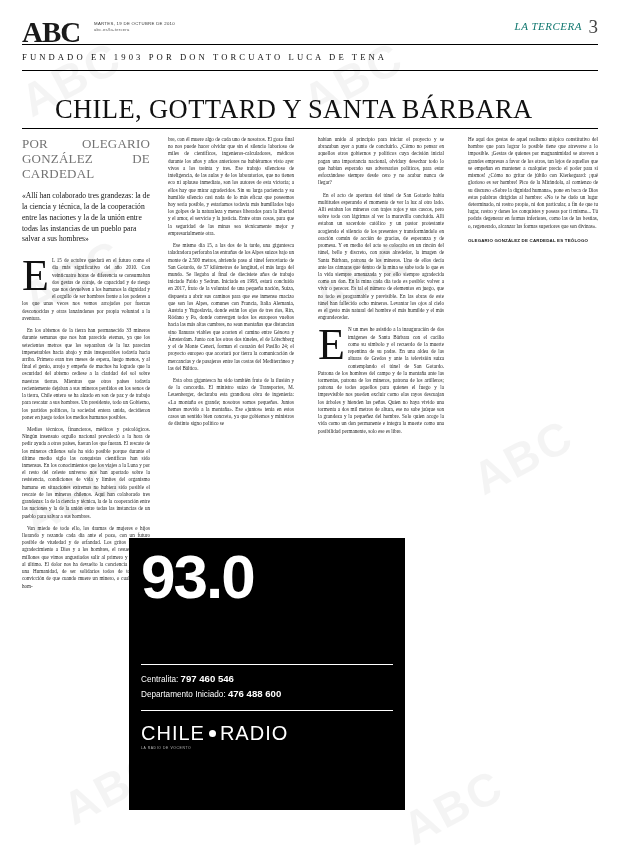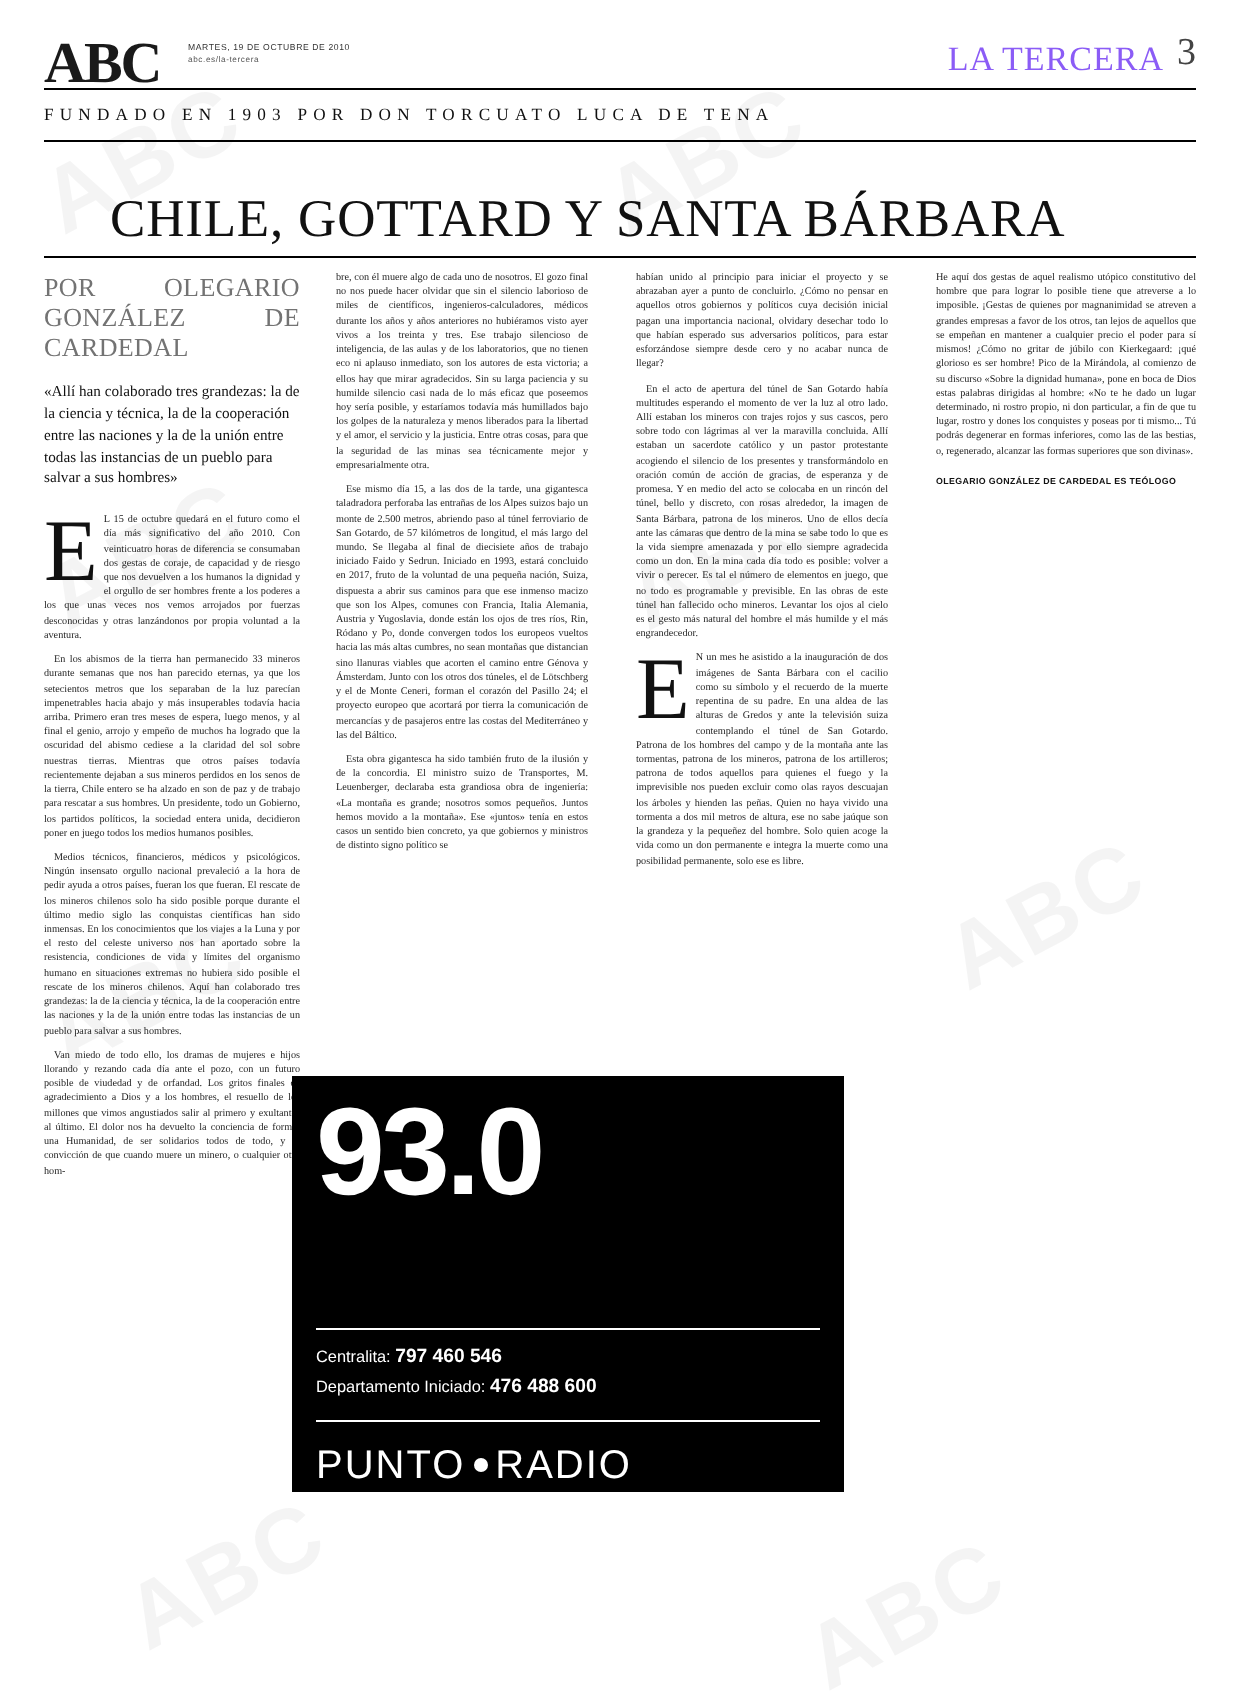--- a/index.html
+++ b/index.html
@@ -57,23 +57,24 @@
     line-height: 1.5;
     color: #333;
   }
   .dateblock .d1 { font-size: 4.3px; }
   .dateblock .d2 { font-size: 4.1px; color: #555; }
   .section-name {
     position: absolute;
     right: 16px;
     top: 6px;
     font-family: "Liberation Serif", serif;
-    font-size: 17px;
+    font-size: 11px;
     letter-spacing: 0.5px;
-    color: #8b5cf6;
+    color: #0f766e;
+    font-style: italic;
   }
   .page-num {
     position: absolute;
     right: 0;
     top: 2px;
     font-family: "Liberation Serif", serif;
     font-size: 19px;
     color: #444;
   }
   .rule-top {
@@ -183,24 +184,24 @@
     font-family: "Liberation Sans", sans-serif;
     font-size: 4.4px;
     font-weight: bold;
     letter-spacing: 0.2px;
     color: #111;
   }
 
   
   .ad {
     position: absolute;
-    left: 146px;
+    left: 129px;
     top: 538px;
     width: 276px;
-    height: 208px;
+    height: 272px;
     background: #000;
     color: #fff;
     overflow: hidden;
   }
   .ad-93 {
     position: absolute;
     left: 12px;
     top: 8px;
     font-family: "Liberation Sans", sans-serif;
     font-weight: bold;
@@ -342,16 +343,16 @@
   <div class="ad-93">93.0</div>
   <div class="ad-line"></div>
   <div class="ad-phones">
     <div><span>Centralita:</span>
       <b>797 460 546</b></div>
     <div><span>Departamento Iniciado:</span>
       <b>476 488 600</b></div>
   </div>
   <div class="ad-line2"></div>
   <div class="ad-punto">
-    <span>PUNTO</span><span class="dot"></span><span>RADIO</span>
+    <span>CHILE</span><span class="dot"></span><span>RADIO</span>
   </div>
   <div class="ad-tag">LA RADIO DE VOCENTO</div>
 </div>
 
 </body></html>

